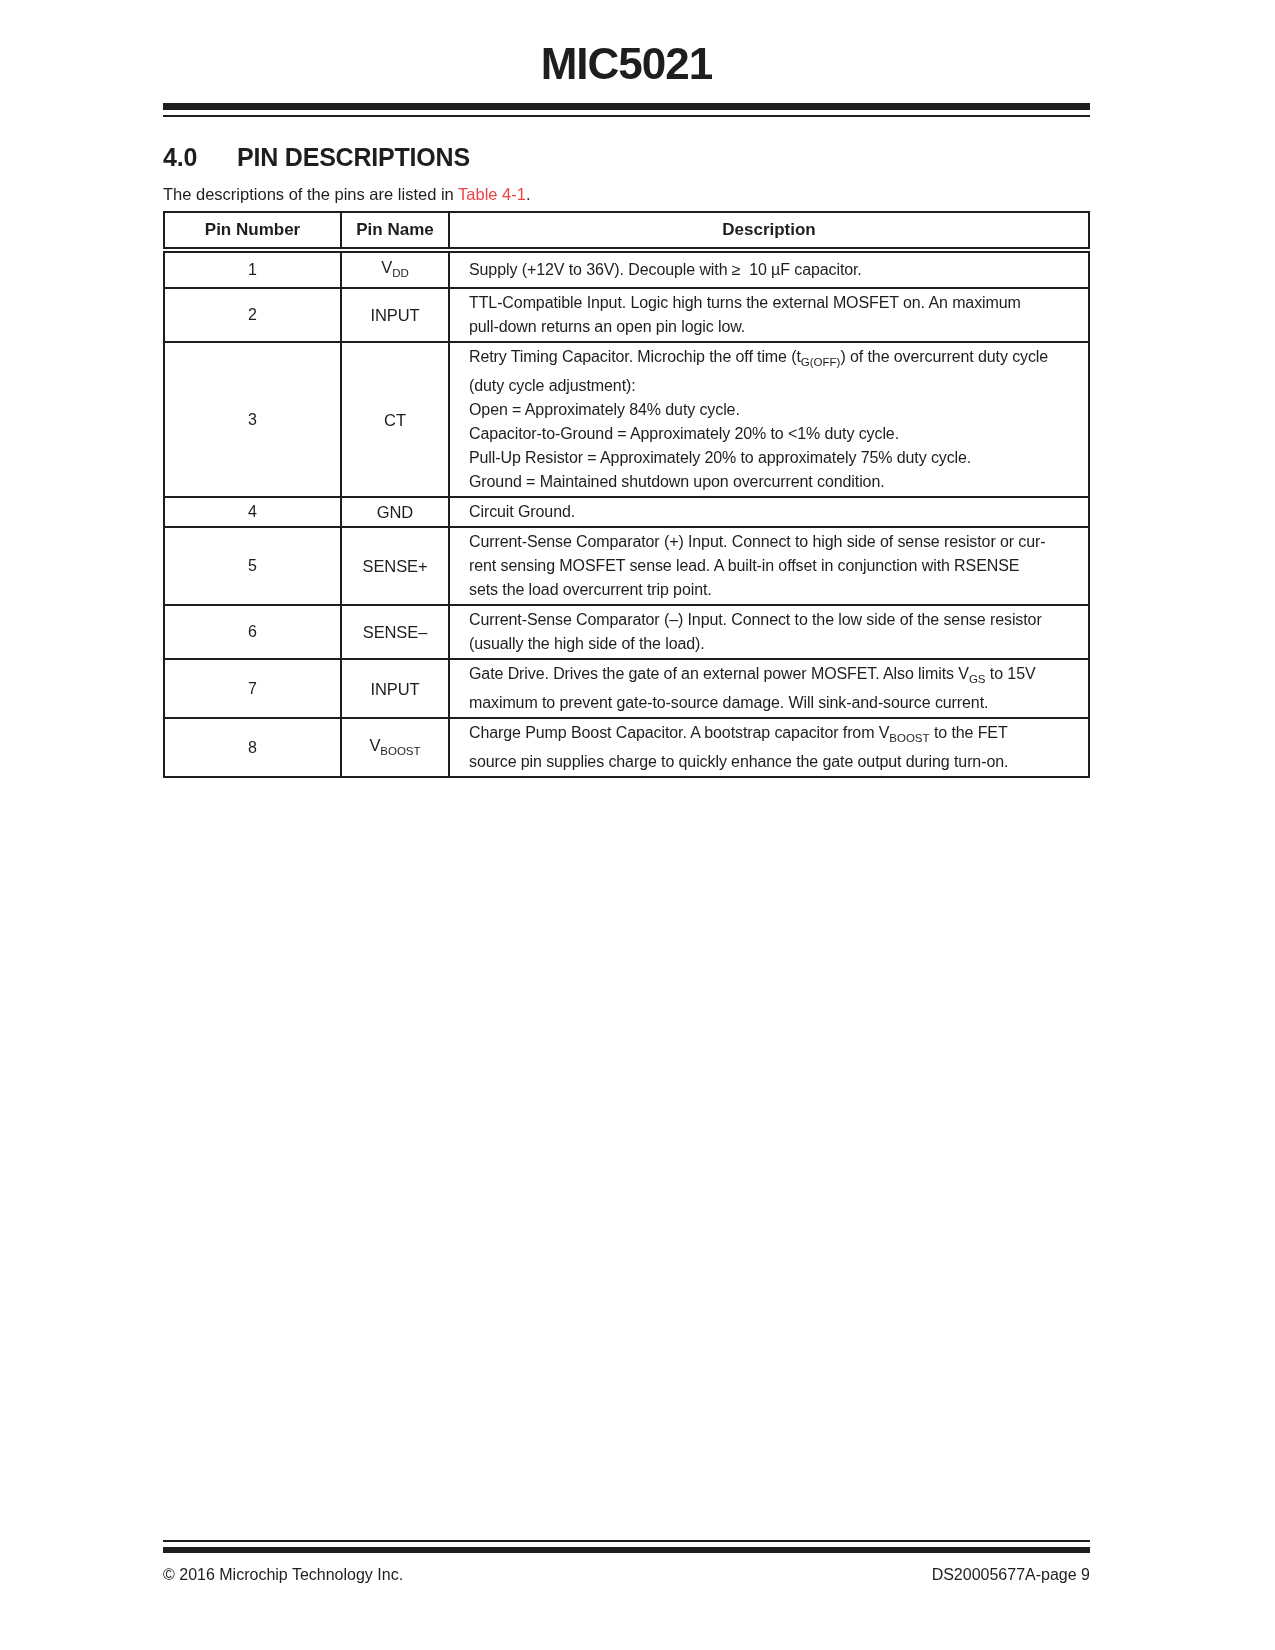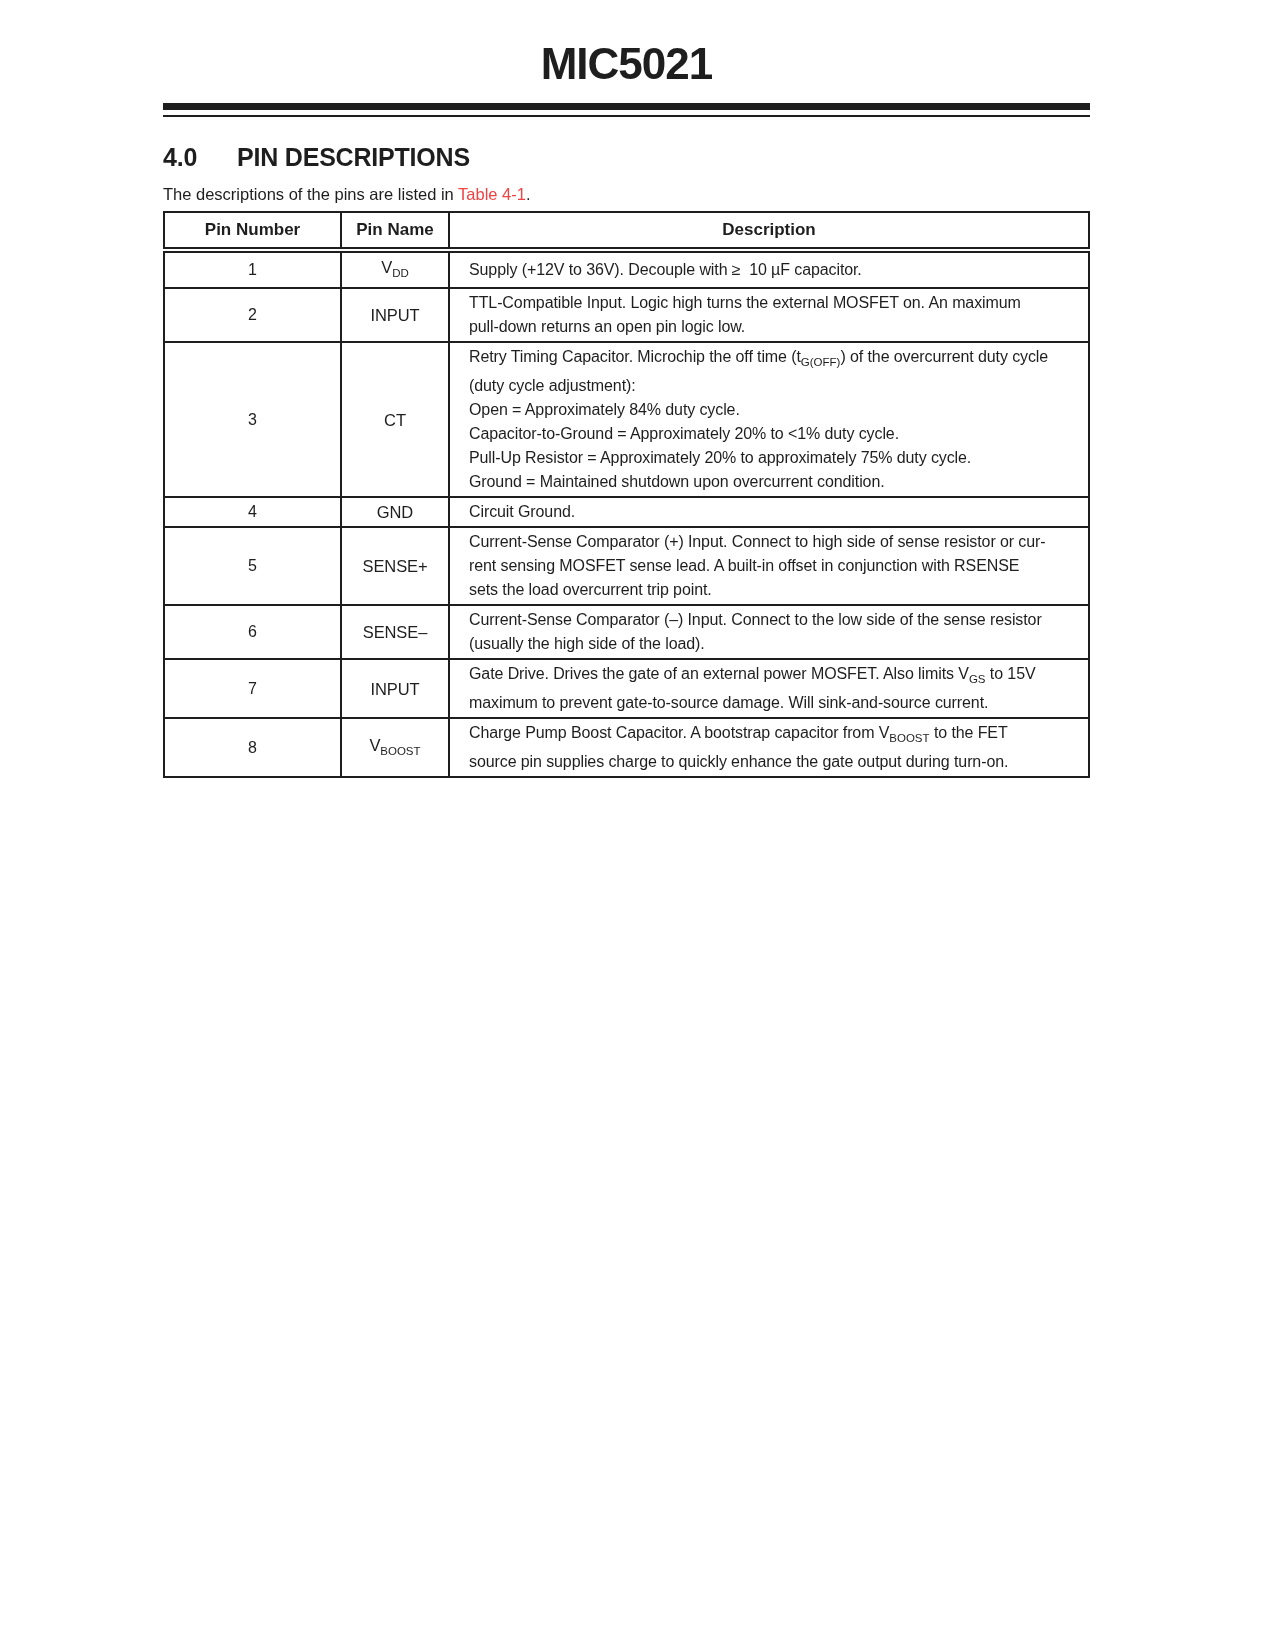--- a/index.html
+++ b/index.html
@@ -166,13 +166,23 @@
             <td class="desc">
               <div class="dline"><span>Charge Pump Boost Capacitor. A bootstrap capacitor from V</span><span class="subsc">BOOST</span><span> to the FET</span></div>
               <div class="dline"><span>source pin supplies charge to quickly enhance the gate output during turn-on.</span></div>
             </td>
           </tr>
         </tbody>
     </table>
 
   </div>
 
+  <div class="footer">
+    <div class="rule-bot">
+      <div class="bar-thin"></div>
+      <div class="bar-thick"></div>
+    </div>
+    <div class="foot-row">
+      <span>© 2016 Microchip Technology Inc.</span>
+      <span>DS20005677A-page 9</span>
+    </div>
+  </div>
 </div>
 
 </body></html>

